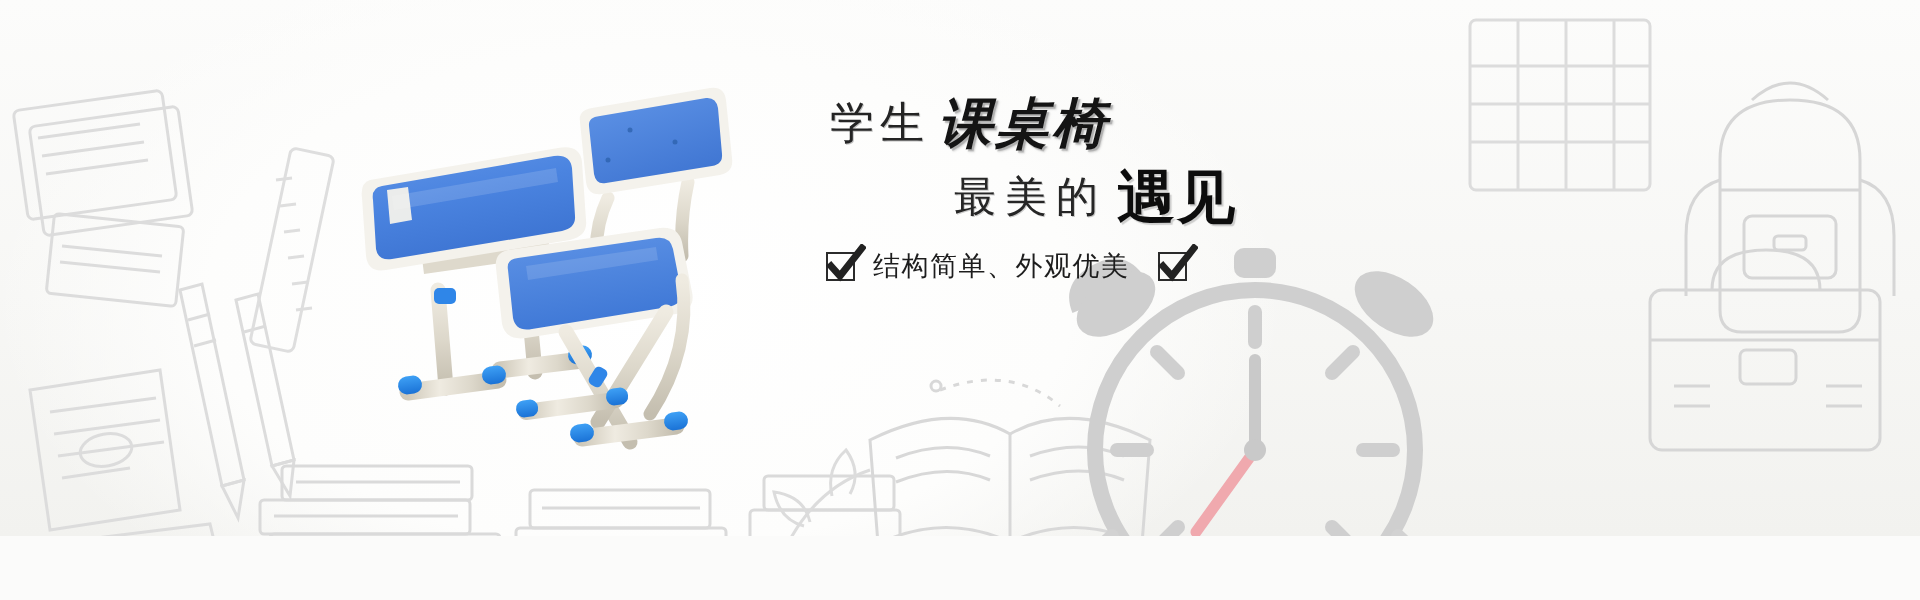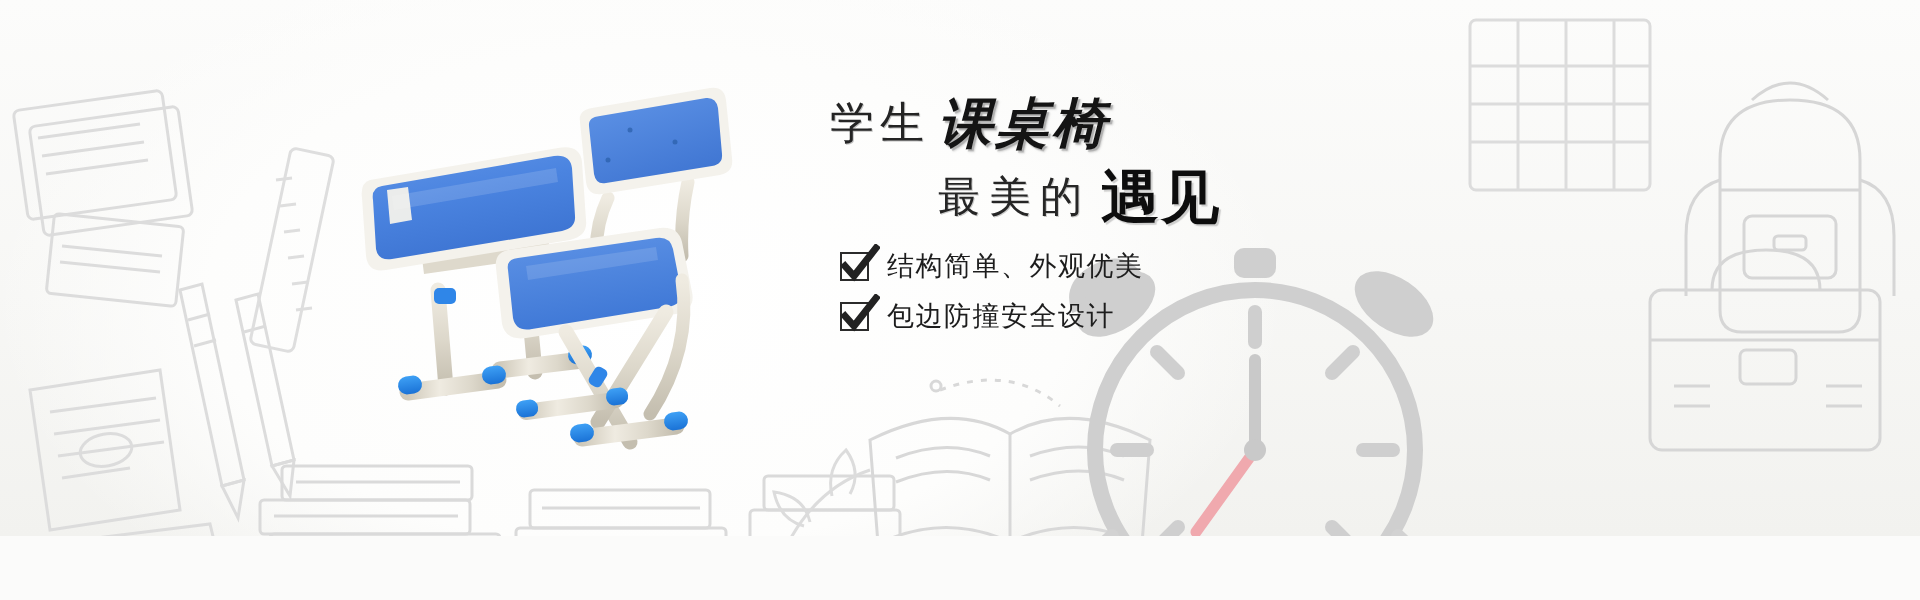--- a/index.html
+++ b/index.html
@@ -67,36 +67,37 @@
     text-shadow:2px 2px 1px rgba(135,135,135,.55), 3px 3px 2px rgba(170,170,170,.35);
   }
   .brush-mid {
     font-family:"DejaVu Serif", serif;
     font-size:42px;
     font-weight:400;
     color:#262626;
     letter-spacing:9px;
     vertical-align:middle;
     text-shadow:1px 1px 0 rgba(125,125,125,.4);
+    margin-left:16px;
   }
   .heavy {
     font-family:Liberation Sans, sans-serif;
     font-size:58px;
     font-weight:700;
     color:#0d0d0d;
     letter-spacing:2px;
     vertical-align:middle;
     margin-left:10px;
     text-shadow:2px 2px 1px rgba(150,150,150,.45);
   }
 
   
   .features {
-    position:absolute; left:22px; top:152px;
-    display:flex; flex-direction:column; gap:14px;
+    position:absolute; left:8px; top:152px;
+    display:flex; flex-direction:row; gap:28px;
   }
   .feature-row { display:flex; align-items:center; gap:18px; }
 
   .check-box {
     position:relative;
     width:29px; height:29px;
     border:2px solid #2b2b2b;
     flex:0 0 auto;
   }
   .check-box svg { position:absolute; left:-4px; top:-10px; }
@@ -364,19 +365,18 @@
         <span class="feature-text">结构简单、外观优美</span>
       </div>
 
 
       <div class="feature-row">
         <span class="check-box">
           <svg width="42" height="42" viewBox="0 0 42 42" fill="none">
             <path d="M7 22 L16 32 L38 4" stroke="#222" stroke-width="7" stroke-linecap="square" stroke-linejoin="miter" fill="none"></path>
           </svg>
         </span>
-        <span class="feature-text">包边防撞安全设计</span>
       </div>
 
     </div>
   </div>
 
 </div>
 
 </body></html>

